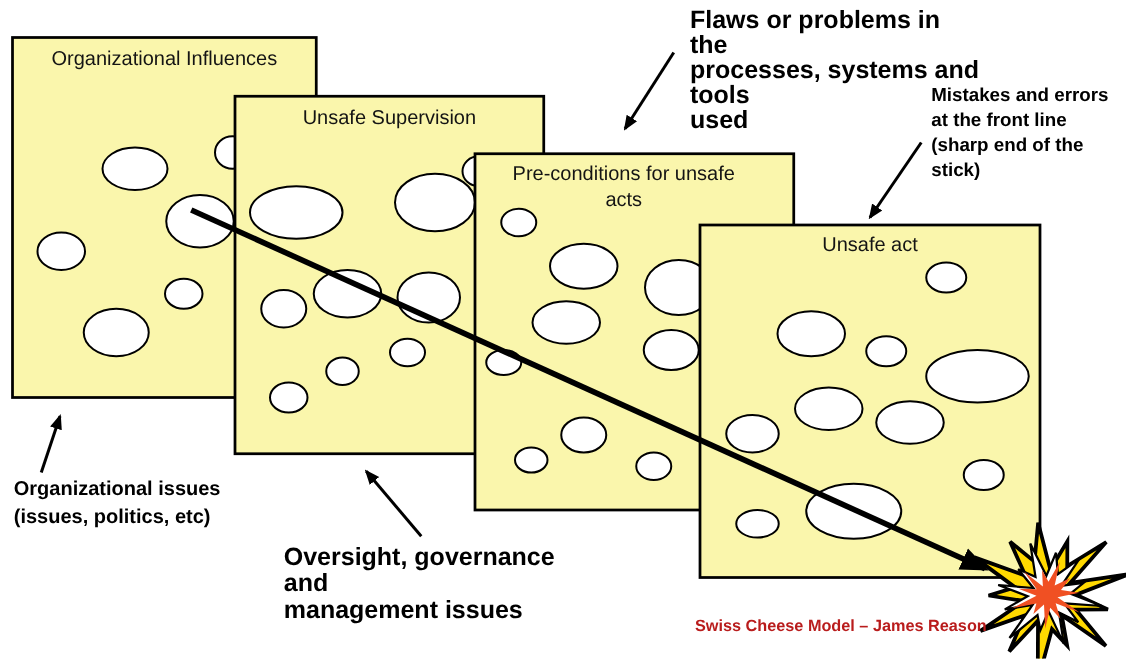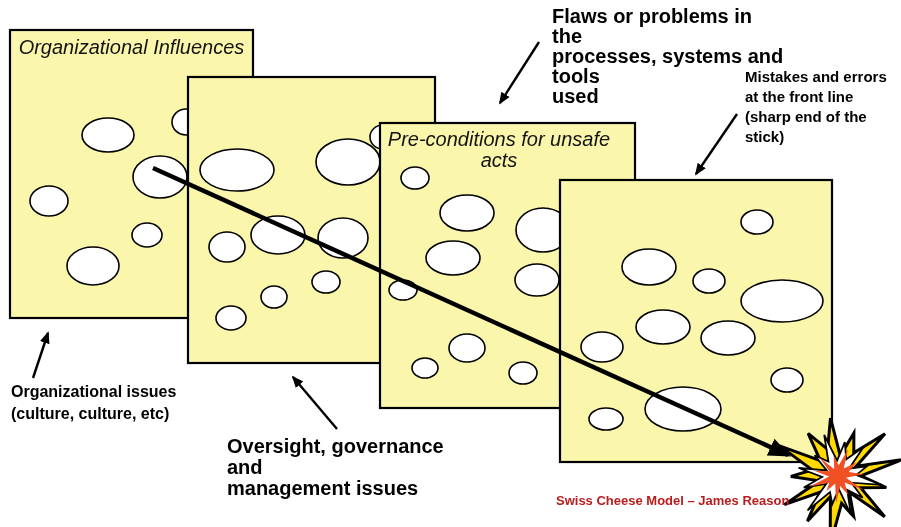--- a/index.html
+++ b/index.html
@@ -3,23 +3,22 @@
 <meta charset="utf-8">
 <style>
   html,body{margin:0;padding:0;background:#ffffff;}
   .stage{
     position:relative;width:901px;height:527px;background:#ffffff;overflow:hidden;
     font-family:"Liberation Sans", sans-serif;color:#111;
   }
   .stage svg{position:absolute;left:0;top:0;z-index:1;}
   .txt{position:absolute;z-index:10;}
   .slice-title{
-    font-size:20px;line-height:21px;text-align:center;color:#141414;
+    font-size:16px;line-height:21px;text-align:center;color:#141414;
     white-space:pre-line;
-    font-style:italic;
   }
   .t1{left:10px;top:37px;width:243px;}
   .t2{left:188px;top:84px;width:247px;}
   .t3{left:380px;top:129px;width:238px;}
   .t4{left:560px;top:186px;width:272px;}
   .ann{
     font-weight:bold;color:#000;white-space:pre-line;
   }
   .ann-flaws{left:552px;top:6px;width:235px;font-size:20px;line-height:20px;}
   .ann-mistakes{left:745px;top:67px;width:170px;font-size:15px;line-height:20px;}
@@ -82,29 +81,31 @@
         <polygon points="863.6,490.0 844.5,482.5 848.3,495.0 840.2,486.1 836.1,502.9 835.2,483.5 826.7,491.1 829.1,482.7 809.7,486.6 829.2,476.6 814.8,470.9 829.3,471.3 819.3,457.3 834.3,469.2 833.6,455.9 838.8,465.3 848.0,449.2 843.7,468.4 856.2,462.4 848.8,472.0 863.3,474.2 846.0,477.7" fill="#F05023"></polygon>
       </g>
       <line x1="153" y1="168" x2="788" y2="455" stroke="#000000" stroke-width="4.5" marker-end="url(#ah)"></line>
       <line x1="539" y1="42" x2="500" y2="103" stroke="#000000" stroke-width="2.4" marker-end="url(#ah)"></line>
       <line x1="737" y1="114" x2="696" y2="174" stroke="#000000" stroke-width="2.4" marker-end="url(#ah)"></line>
       <line x1="33" y1="378" x2="48" y2="333" stroke="#000000" stroke-width="2.4" marker-end="url(#ah)"></line>
       <line x1="337" y1="429" x2="293" y2="377" stroke="#000000" stroke-width="2.4" marker-end="url(#ah)"></line>
     </svg>
 
   <div class="txt slice-title t1">Organizational Influences</div>
+  <div class="txt slice-title t2">Unsafe Supervision</div>
   <div class="txt slice-title t3">Pre-conditions for unsafe
 acts</div>
+  <div class="txt slice-title t4">Unsafe act</div>
 
   <div class="txt ann ann-flaws">Flaws or problems in the
 processes, systems and tools
 used</div>
   <div class="txt ann ann-mistakes">Mistakes and errors
 at the front line
 (sharp end of the
 stick)</div>
   <div class="txt ann ann-org">Organizational issues
-(culture, culture, etc)</div>
+(issues, politics, etc)</div>
   <div class="txt ann ann-oversight">Oversight, governance and
 management issues</div>
 
   <div class="txt caption">Swiss Cheese Model – James Reason</div>
 </div>
 
 </body></html>

